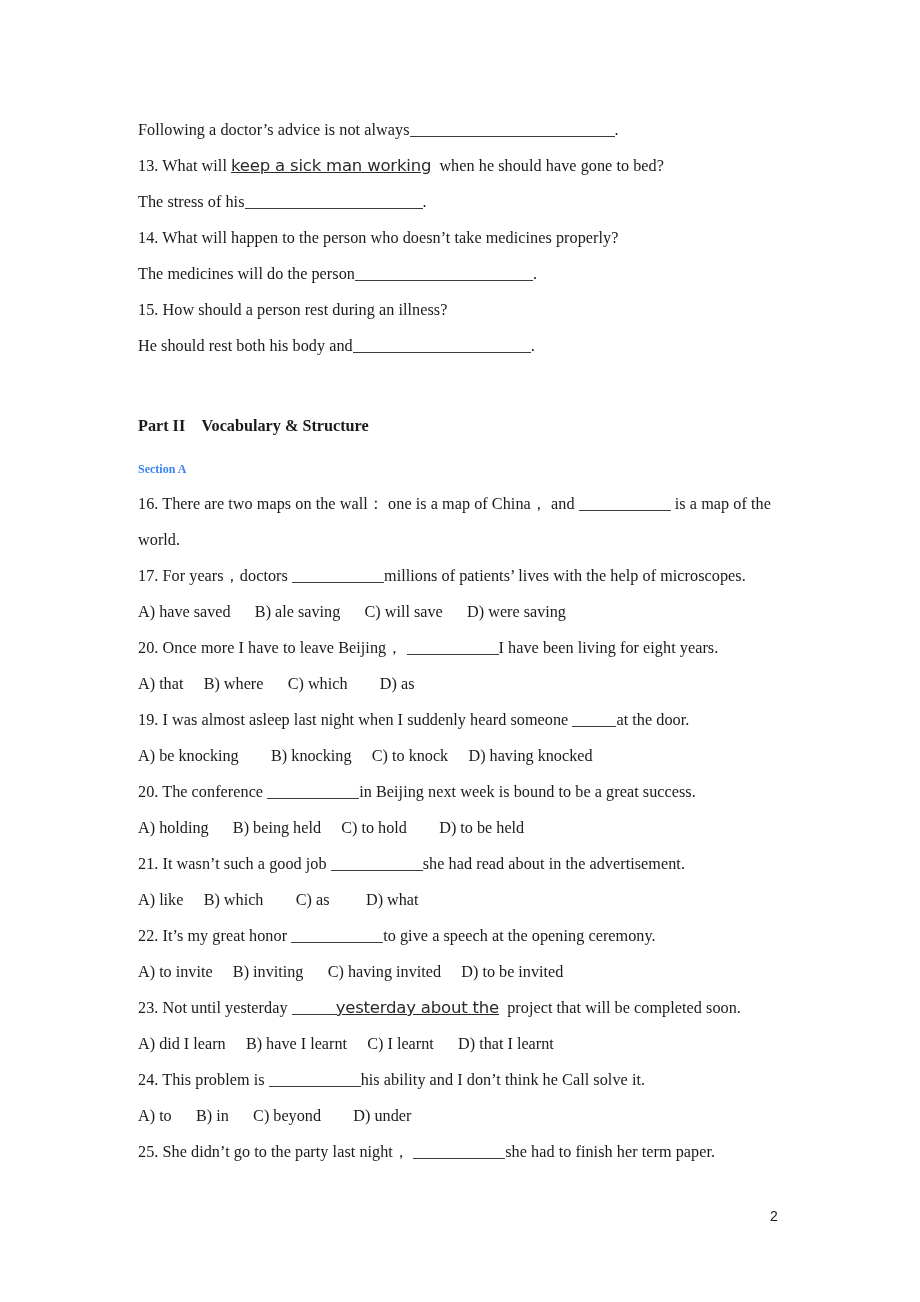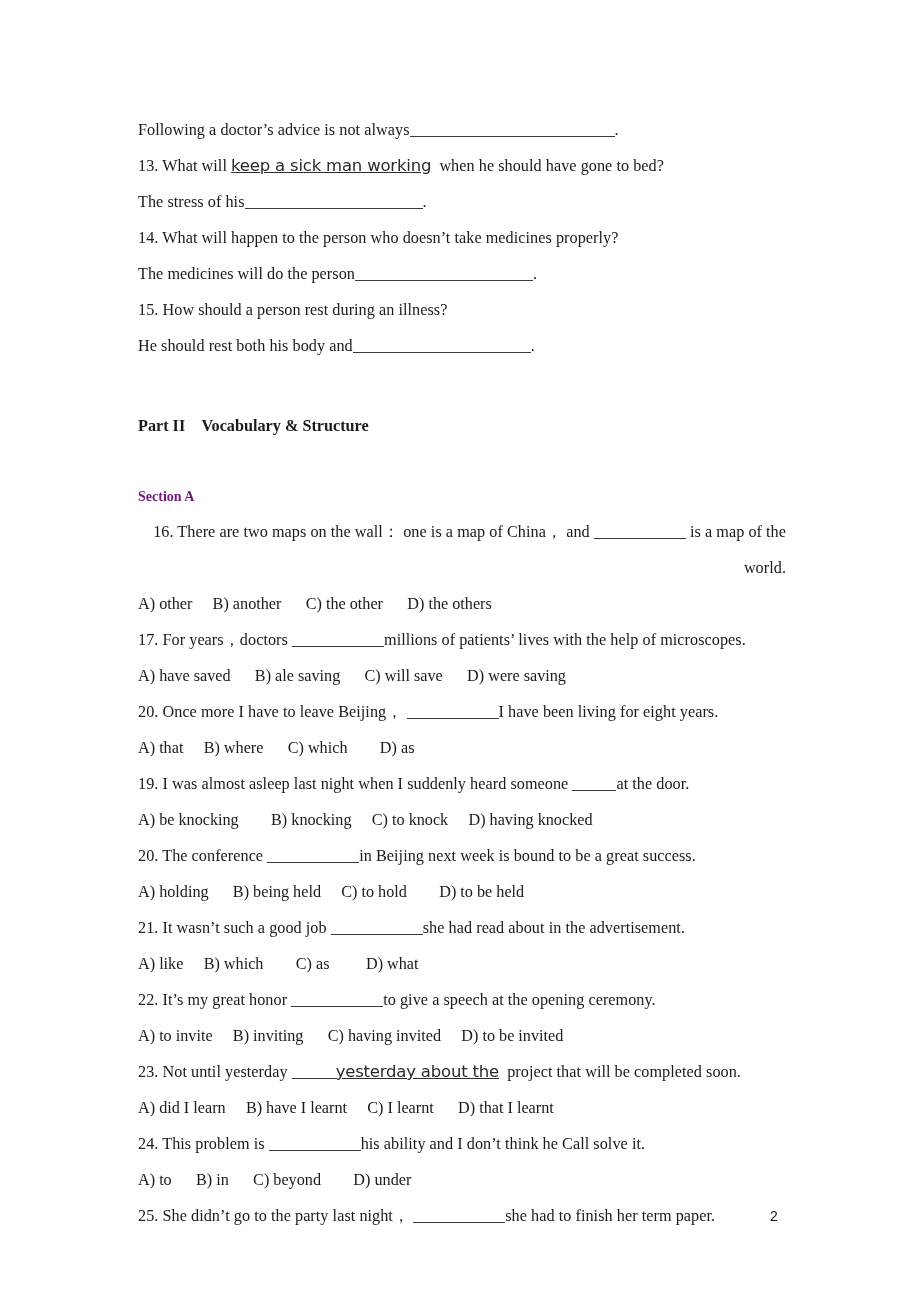--- a/index.html
+++ b/index.html
@@ -35,21 +35,20 @@
   
   .line {
     font-size: 16.2px;
     line-height: 36px;
     white-space: pre-wrap;
     letter-spacing: 0.05px;
   }
 
   .line.wrap {
     white-space: normal;
-    text-align: right;
   }
 
   
   .alt-font {
     font-family: "DejaVu Sans", "Liberation Sans", sans-serif;
     font-size: 16.5px;
     letter-spacing: -0.2px;
     color: #2a2a2a;
     text-decoration: underline;
   }
@@ -68,25 +67,24 @@
   .blank.w-sm  { width: 44px;  }
 
   
   .part-heading {
     font-size: 16.2px;
     font-weight: bold;
     line-height: 36px;
     white-space: pre;
   }
   .section-heading {
-    font-size: 14px;
+    font-size: 12px;
     font-weight: bold;
     line-height: 34px;
-    color: #701a75;
-    margin-top: 28px;
+    color: #3b82f6;
   }
 
   
   .gap-lg  { height: 44px; }
   .gap-sm  { height: 8px;  }
 
   
   .options {
     font-size: 16.2px;
     line-height: 36px;
@@ -130,21 +128,20 @@
     </div>
 
     <div class="gap-lg"></div>
 
     <div class="part-heading">Part II Vocabulary &amp; Structure</div>
     <div class="gap-sm"></div>
     <div class="section-heading">Section A</div>
 
     <div class="q-block">
       <div class="line wrap"><span>16.</span> <span>There are two maps on the wall： one is a map of China， and </span><span class="blank w-md"></span><span> is a map of the world.</span></div>
-      <div class="options">A) other  B) another   C) the other   D) the others</div>
     </div>
 
     <div class="q-block">
       <div class="line"><span>17.</span> <span>For years，doctors </span><span class="blank w-md"></span><span>millions of patients’ lives with the help of microscopes.</span></div>
       <div class="options">A) have saved   B) ale saving   C) will save   D) were saving</div>
     </div>
 
     <div class="q-block">
       <div class="line"><span>20.</span> <span>Once more I have to leave Beijing， </span><span class="blank w-md"></span><span>I have been living for eight years.</span></div>
       <div class="options">A) that  B) where   C) which  D) as</div>

